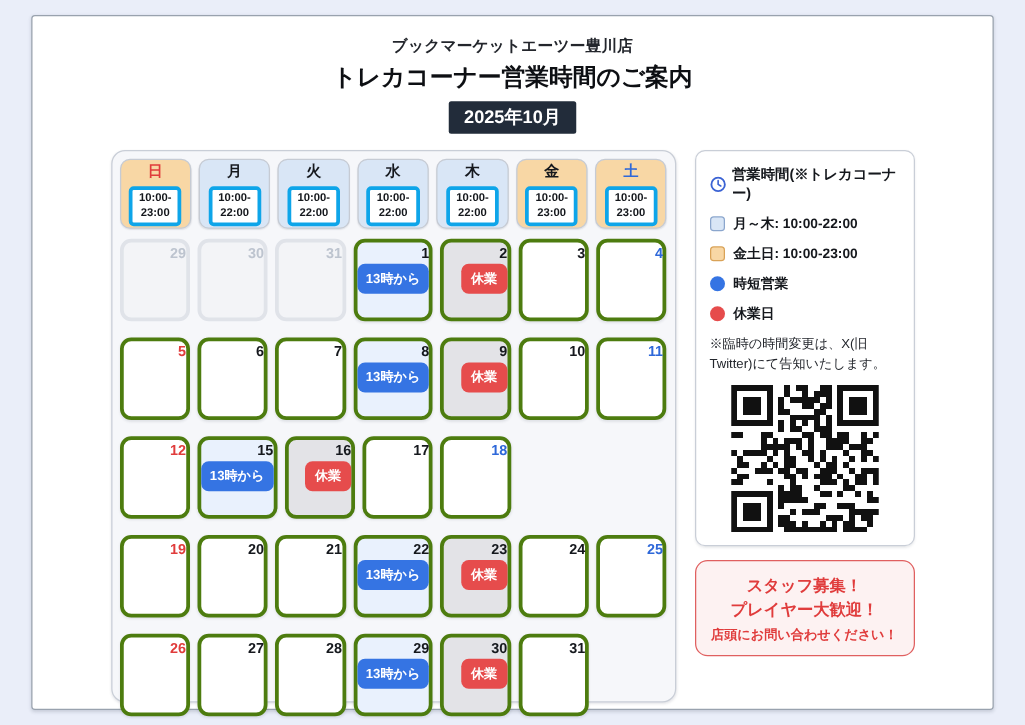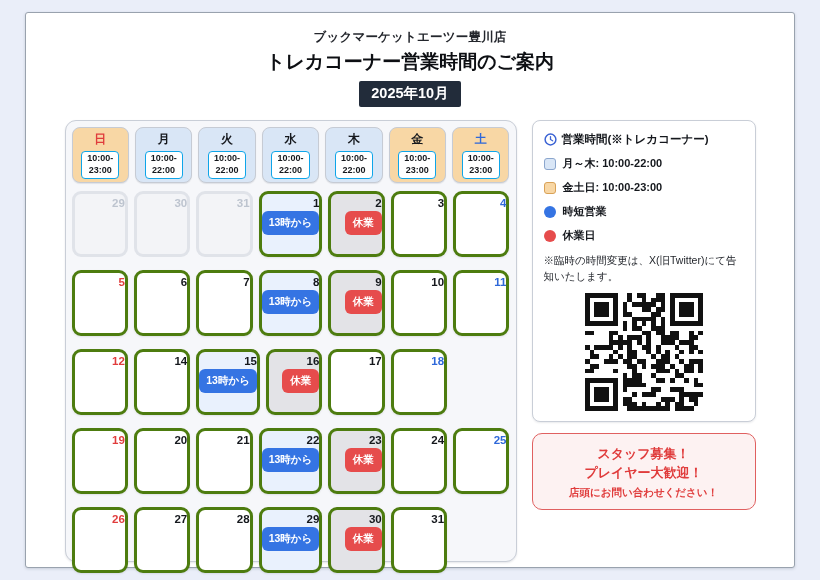--- a/index.html
+++ b/index.html
@@ -45,21 +45,21 @@
     border:1px solid #c6cbd4;
     display:flex; flex-direction:column; align-items:center; justify-content:center; gap:3px;
     box-shadow:0 1px 1px rgba(40,50,70,.10);
   }
   .dow-cell.weekend { background: var(--weekend-header-bg, #f8d7a5); }
   .dow-cell.weekday { background: var(--weekday-header-bg, #d9e6f6); }
   .dow-label { font-size:12px; font-weight:700; color:#15181d; }
   .dow-label.sun { color: var(--sunday-text, #e03c3c); }
   .dow-label.sat { color: var(--saturday-text, #2e68d9); }
   .time-box {
-    background:#fff; border:1px solid #0ea5e9; border-radius:4px;
+    background:#fff; border:3px solid #0ea5e9; border-radius:4px;
     padding:1px 5px; font-size:9px; font-weight:700; line-height:1.3;
     text-align:center; color:#15181d;
   }
   .weeks { display:flex; flex-direction:column; gap:13px; }
   .week-row { display:grid; grid-template-columns:repeat(7,1fr); gap:6px; }
   .day-cell {
     height:66px; background:#fff;
     border:3px solid #4d7c0f; border-radius:9px;
     box-shadow:0 1px 2px rgba(40,50,70,.10);
     display:flex; flex-direction:column; align-items:flex-end;
@@ -73,21 +73,21 @@
   .day-cell.short { background:#e9f1fd; }
   .day-cell.closed { background:#e3e3e7; }
   .day-cell.empty { visibility:hidden; }
   .badge {
     margin-top:2px; color:#fff; font-size:10.5px; font-weight:700;
     padding:5px 7px; border-radius:6px; white-space:nowrap;
   }
   .badge.short { background: var(--short-badge, #3574e3); }
   .badge.closed { background: var(--closed-badge, #e64c4c); padding:5px 8px; }
   
-  .right-col { width:224px; display:flex; flex-direction:column; }
+  .right-col { width:176px; display:flex; flex-direction:column; }
   .legend-panel {
     background:#fff; border:1px solid #c9ced7; border-radius:8px;
     padding:11px 11px 10px; box-shadow:0 1px 2px rgba(40,50,70,.10);
   }
   .legend-title-row { display:flex; align-items:center; gap:5px; font-size:11.5px; font-weight:700; color:#15181d; }
   .clock-icon { flex:0 0 auto; display:flex; }
   .legend-item { display:flex; align-items:center; gap:7px; margin-top:9px; font-size:11px; font-weight:600; color:#15181d; }
   .swatch { width:12px; height:12px; flex:0 0 auto; }
   .swatch.sq { border-radius:3px; }
   .swatch.weekday-sw { background: var(--weekday-header-bg, #d9e6f6); border:1.5px solid #8ba6cd; }
@@ -195,23 +195,20 @@
             <div class="day-cell ">
               <div class="day-num">10</div>
             </div>
             <div class="day-cell ">
               <div class="day-num sat">11</div>
             </div>
           </div>
           <div class="week-row">
             <div class="day-cell ">
               <div class="day-num sun">12</div>
-            </div>
-            <div class="day-cell ">
-              <div class="day-num">14</div>
             </div>
             <div class="day-cell short">
               <div class="day-num">15</div>
               <div class="badge short">13時から</div>
             </div>
             <div class="day-cell closed">
               <div class="day-num">16</div>
               <div class="badge closed">休業</div>
             </div>
             <div class="day-cell ">

